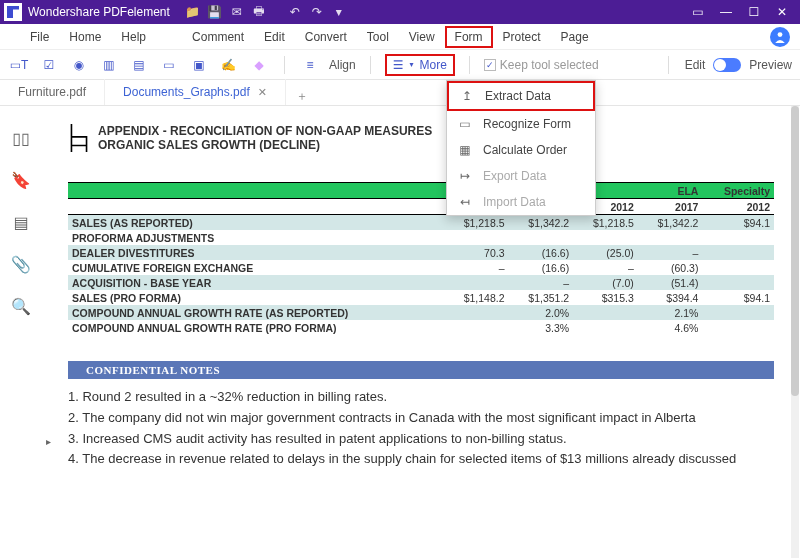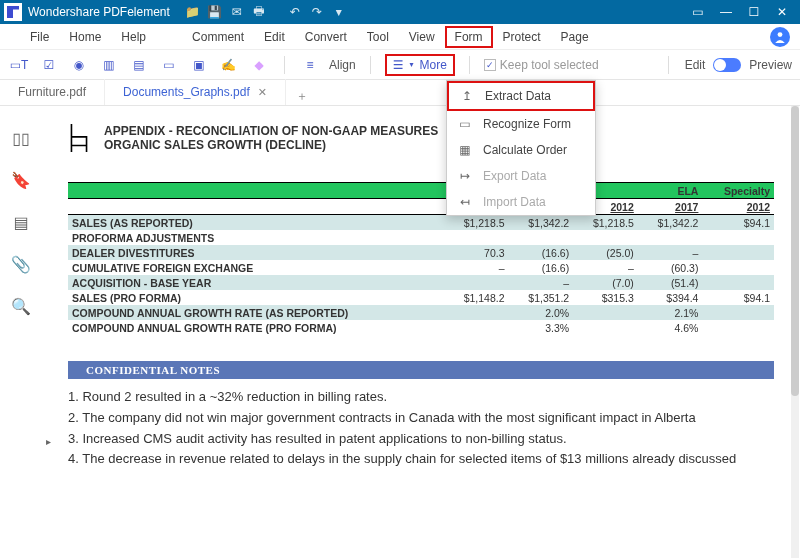--- a/index.html
+++ b/index.html
@@ -1,17 +1,17 @@
 <!DOCTYPE html>
 <html><head>
 <meta charset="utf-8">
 <style>
   * { margin:0; padding:0; box-sizing:border-box; font-family:"Segoe UI",Arial,sans-serif; }
   body { width:800px; height:560px; background:#f5f5f5; position:relative; overflow:hidden; }
-  .titlebar { background:#0369a1; height:24px; display:flex; align-items:center; color:#fff; font-size:12px; padding:12px 4px; }
+  .titlebar { background:#4c1d95; height:24px; display:flex; align-items:center; color:#fff; font-size:12px; padding:12px 4px; }
   .titlebar .logo { width:18px; height:18px; background:#fff; display:flex; align-items:center; justify-content:center; margin-right:6px; }
   .titlebar .logo svg { width:12px; height:12px; }
   .titlebar .ticon { width:22px; height:22px; display:flex; align-items:center; justify-content:center; color:#fff; opacity:.85; }
   .titlebar .spacer { flex:1; }
   .titlebar .winbtn { width:28px; height:24px; display:flex; align-items:center; justify-content:center; color:#fff;}
   .menubar { background:#fff; height:26px; display:flex; align-items:center; font-size:12px; color:#444; border-bottom:1px solid #eee; padding:0 20px; position:relative;}
   .menubar .mitem { padding:4px 10px; cursor:pointer;}
   .menubar .mgap { width:26px; }
   .menubar .accent { border:2px solid #d11; padding:2px 8px;}
   .menubar .avatar { position:absolute; right:10px; width:20px; height:20px; border-radius:50%; background:#3d7cff; display:flex; align-items:center; justify-content:center; color:#fff;}
@@ -27,27 +27,27 @@
   .toolbar .toggle::after { content:""; position:absolute; width:12px; height:12px; background:#fff; border-radius:50%; top:1px; left:1px;}
   .tabbar { height:26px; background:#fff; display:flex; align-items:flex-end; border-bottom:1px solid #e5e5e5; font-size:12px;}
   .tabbar .tab { padding:0 18px; height:26px; display:flex; align-items:center; gap:8px; border-right:1px solid #eee; color:#666; cursor:pointer;}
   .tabbar .tab.active { color:#3d63d4;}
   .tabbar .tab .tx { font-size:11px; color:#888;}
   .tabbar .plus { padding:0 10px; color:#888;}
   .workarea { position:absolute; top:106px; bottom:0; left:0; right:0; display:flex;}
   .sidebar { width:42px; background:#fff; display:flex; flex-direction:column; align-items:center; gap:22px; padding-top:22px; color:#666;}
   .sidebar .sicon { width:20px; height:20px; display:flex; align-items:center; justify-content:center;}
   .page { flex:1; background:#fff; padding:18px 26px 0 26px; overflow:auto; color:#333; position:relative;}
-  .ptitle { display:flex; align-items:center; gap:14px; font-weight:bold; font-size:12px; margin-bottom:30px;}
+  .ptitle { display:flex; align-items:center; gap:8px; font-weight:bold; font-size:12px; margin-bottom:30px;}
   .ptitle .chair { width:22px; height:28px; }
   table.fin { border-collapse:collapse; width:100%; font-size:10.5px; }
   table.fin th, table.fin td { padding:1.5px 4px; text-align:right; white-space:nowrap;}
   table.fin td:first-child, table.fin th:first-child { text-align:left; font-weight:bold;}
   .grp-head td { background:#22c55e; border-top:1px solid #000; border-bottom:1px solid #000; font-weight:bold;}
-  .yrs td { font-weight:bold; border-bottom:1px solid #000;text-decoration:underline;}
+  .yrs td { font-weight:bold; border-bottom:1px solid #000;}
   tr.band td { background:#d3e7e7;}
   .notes-bar { background:#5a76b7; color:#fff; font-weight:bold; font-size:11px; padding:3px 18px; margin-top:26px; letter-spacing:.5px;font-family:Liberation Serif, serif;}
   .notes { font-size:13px; color:#333; margin-top:8px; line-height:1.6;}
   .tri { position:absolute; left:4px; top:330px; color:#666; font-size:10px;}
   .dropdown { position:absolute; left:446px; top:80px; width:150px; background:#fff; border:1px solid #ccc; box-shadow:0 4px 10px rgba(0,0,0,.2); font-size:12px; z-index:50;}
   .dropdown .ditem { display:flex; align-items:center; gap:10px; padding:6px 10px; color:#444; cursor:pointer;}
   .dropdown .ditem.accent { border:2px solid #d11;}
   .dropdown .ditem.disabled { color:#aaa;}
   .dropdown .dicon { width:16px; text-align:center; color:#666; font-size:12px;}
   .scrollbar { position:absolute; right:1px; top:106px; bottom:2px; width:8px; background:#f0f0f0;}

